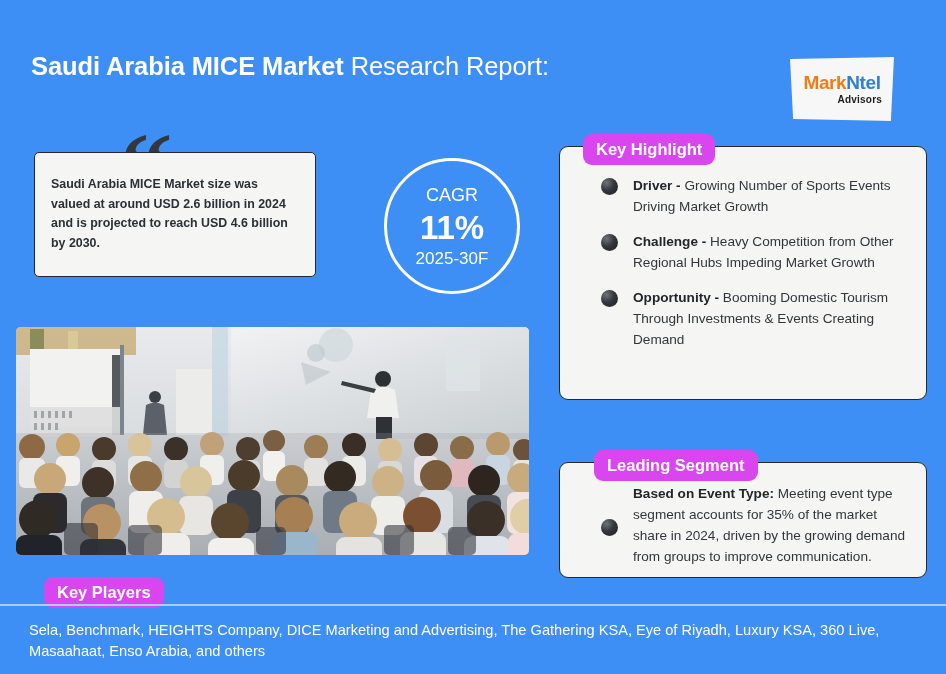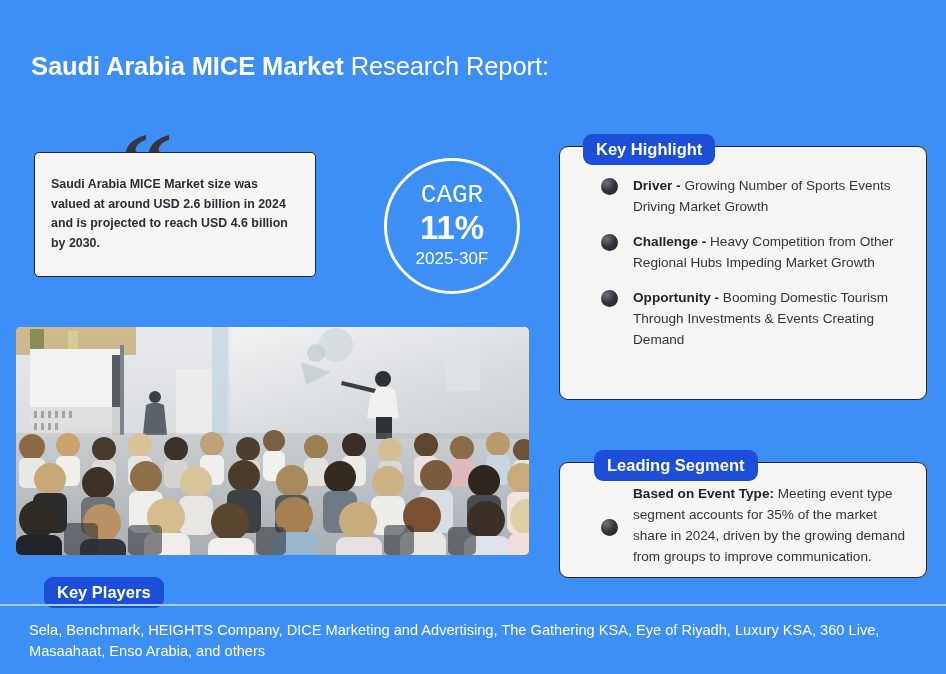--- a/index.html
+++ b/index.html
@@ -105,21 +105,21 @@
     width: 136px;
     height: 136px;
     border: 3px solid #ffffff;
     border-radius: 50%;
     display: flex;
     flex-direction: column;
     align-items: center;
     justify-content: center;
     color: #ffffff;
   }
-  .cagr-label { font-size: 26px; line-height: 27px; font-weight: normal; font-family: Liberation Mono, monospace; }
+  .cagr-label { font-size: 18px; line-height: 27px; font-weight: normal; }
   .cagr-value { font-size: 33px; line-height: 38px; font-weight: bold; }
   .cagr-period { font-size: 17px; line-height: 24px; font-weight: normal; }
 
   
   .photo {
     position: absolute;
     left: 16px;
     top: 327px;
     width: 513px;
     height: 228px;
@@ -146,21 +146,21 @@
   #leading-segment-card {
     left: 559px;
     top: 462px;
     width: 368px;
     height: 116px;
     padding: 20px 16px 10px 25px;
   }
 
   .badge {
     position: absolute;
-    background: #1d4ed8;
+    background: #d946ef;
     color: #ffffff;
     font-size: 16.5px;
     font-weight: bold;
     border-radius: 9px;
     padding: 5px 13px 6px 13px;
     line-height: 20px;
     white-space: nowrap;
   }
   #key-highlight-badge { left: 583px; top: 134px; }
   #leading-segment-badge { left: 594px; top: 450px; }
@@ -208,20 +208,26 @@
   }
 </style>
 </head>
 <body>
 
 <div class="header">
   <div class="title-wrap">
     <span class="title-strong">Saudi Arabia MICE Market</span><span class="title-light"> Research Report:</span><br>
   </div>
 
+  <div class="logo">
+    <div class="logo-main">
+      <span class="logo-mark">Mark</span><span class="logo-ntel">Ntel</span>
+    </div>
+    <div class="logo-sub">Advisors</div>
+  </div>
 </div>
 
 <div class="quote-marks">“</div>
 <div class="quote-card">
   <div class="quote-text">Saudi Arabia MICE Market size was valued at around USD 2.6 billion in 2024 and is projected to reach USD 4.6 billion by 2030.</div>
 </div>
 
 <div class="cagr">
   <div class="cagr-label">CAGR</div>
   <div class="cagr-value">11%</div>

